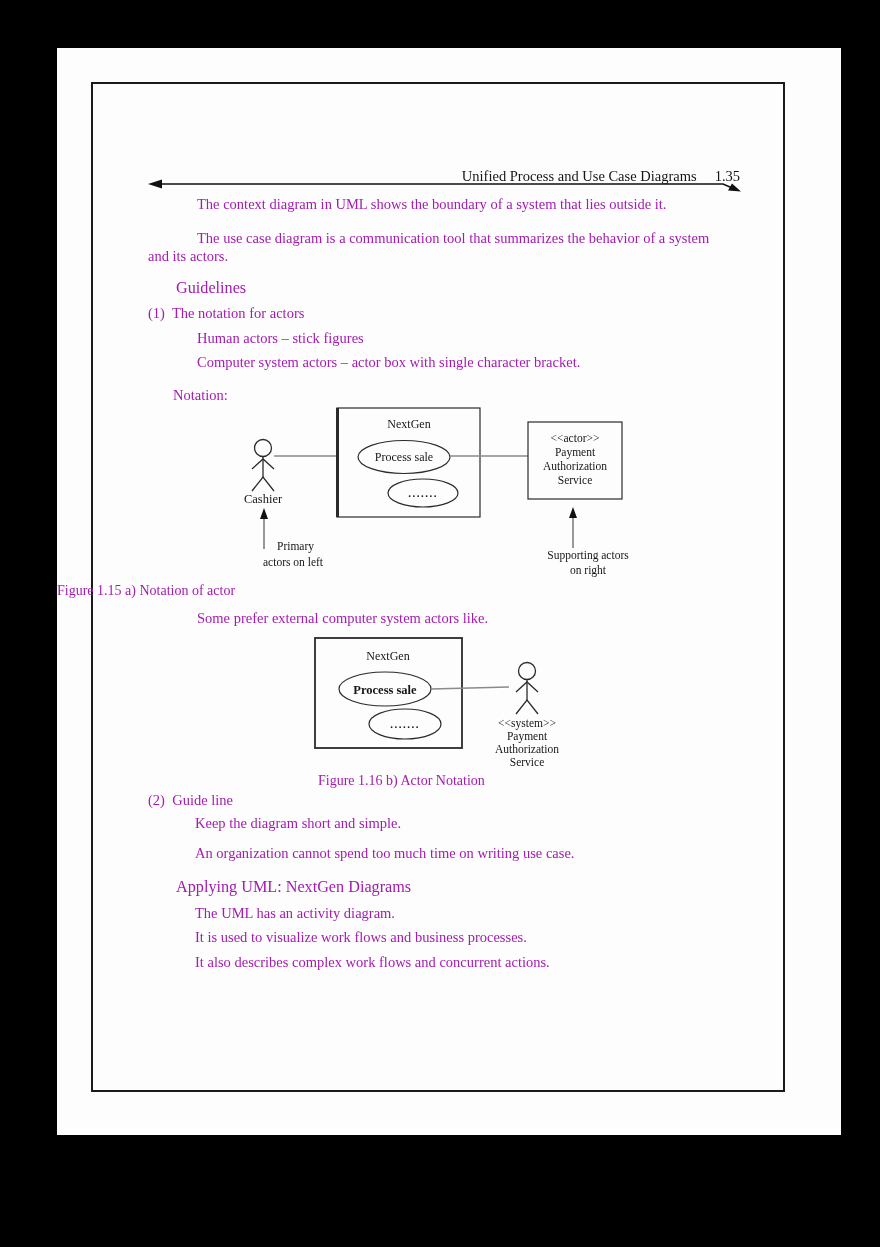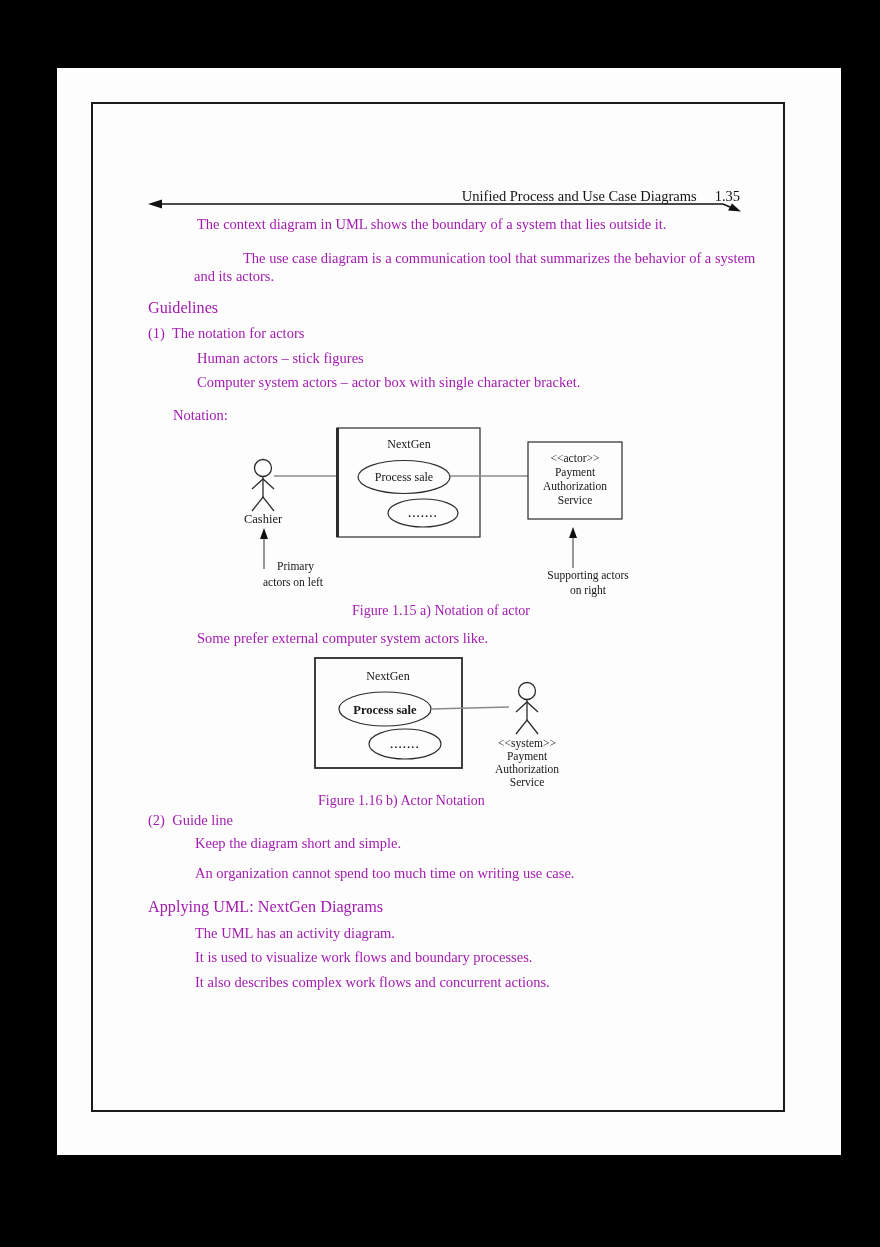--- a/index.html
+++ b/index.html
@@ -1,26 +1,26 @@
 <!DOCTYPE html>
 <html><head>
 <meta charset="utf-8">
 <style>
   *{box-sizing:border-box}
   html,body{margin:0;padding:0}
   body{width:880px;height:1247px;background:#000;position:relative;overflow:hidden;
        font-family:"Liberation Serif","DejaVu Serif",serif;}
-  .sheet{position:absolute;left:57px;top:68px;width:784px;height:1087px;background:#fdfdfd;}
+  .sheet{position:absolute;left:57px;top:48px;width:784px;height:1087px;background:#fdfdfd;}
   .inner-border{position:absolute;left:34px;top:34px;width:694px;height:1010px;border:2px solid #1b1b1b;}
   .t{position:absolute;font-size:14.5px;color:#a21caf;white-space:nowrap;line-height:1.2;}
-  .wrap{white-space:normal;line-height:17.5px;margin-left:46px;}
+  .wrap{white-space:normal;line-height:17.5px;}
   .indent{text-indent:49px;}
-  .h{font-size:16.2px;}
+  .h{font-size:16.2px;margin-left:28px;}
   .caption{font-size:14px;}
-  .center{left:0;width:768px;text-align:center;}
+  .center{left:0;width:768px;}
   .hdr{position:absolute;top:120px;right:101px;font-size:14.5px;color:#151515;white-space:nowrap;}
   .hdr .num{margin-left:18px;}
   svg.figsvg{position:absolute;overflow:visible;}
   svg text{font-family:"Liberation Serif","DejaVu Serif",serif;fill:#161616;}
   .f12{font-size:12px;}
   .f125{font-size:12.5px;}
   .f11{font-size:11.5px;}
   .fb{font-size:12.5px;font-weight:bold;}
   .dots{font-size:11px;letter-spacing:1.5px;font-weight:bold;}
   .box{stroke:#2b2b2b;stroke-width:1.2;fill:none;}
@@ -108,15 +108,15 @@
     <text x="230" y="133" text-anchor="middle" class="f11">Service</text>
   </svg>
   <div class="t caption" style="left:261px;top:725px">Figure 1.16 b) Actor Notation</div>
 
   <div class="t" style="left:91px;top:744px">(2)&nbsp; Guide line</div>
   <div class="t" style="left:138px;top:767px">Keep the diagram short and simple.</div>
   <div class="t" style="left:138px;top:797px">An organization cannot spend too much time on writing use case.</div>
 
   <div class="t h" style="left:91px;top:830px">Applying UML: NextGen Diagrams</div>
   <div class="t" style="left:138px;top:857px">The UML has an activity diagram.</div>
-  <div class="t" style="left:138px;top:881px">It is used to visualize work flows and boundary processes.</div>
+  <div class="t" style="left:138px;top:881px">It is used to visualize work flows and business processes.</div>
   <div class="t" style="left:138px;top:906px">It also describes complex work flows and concurrent actions.</div>
 </div>
 
 </body></html>

